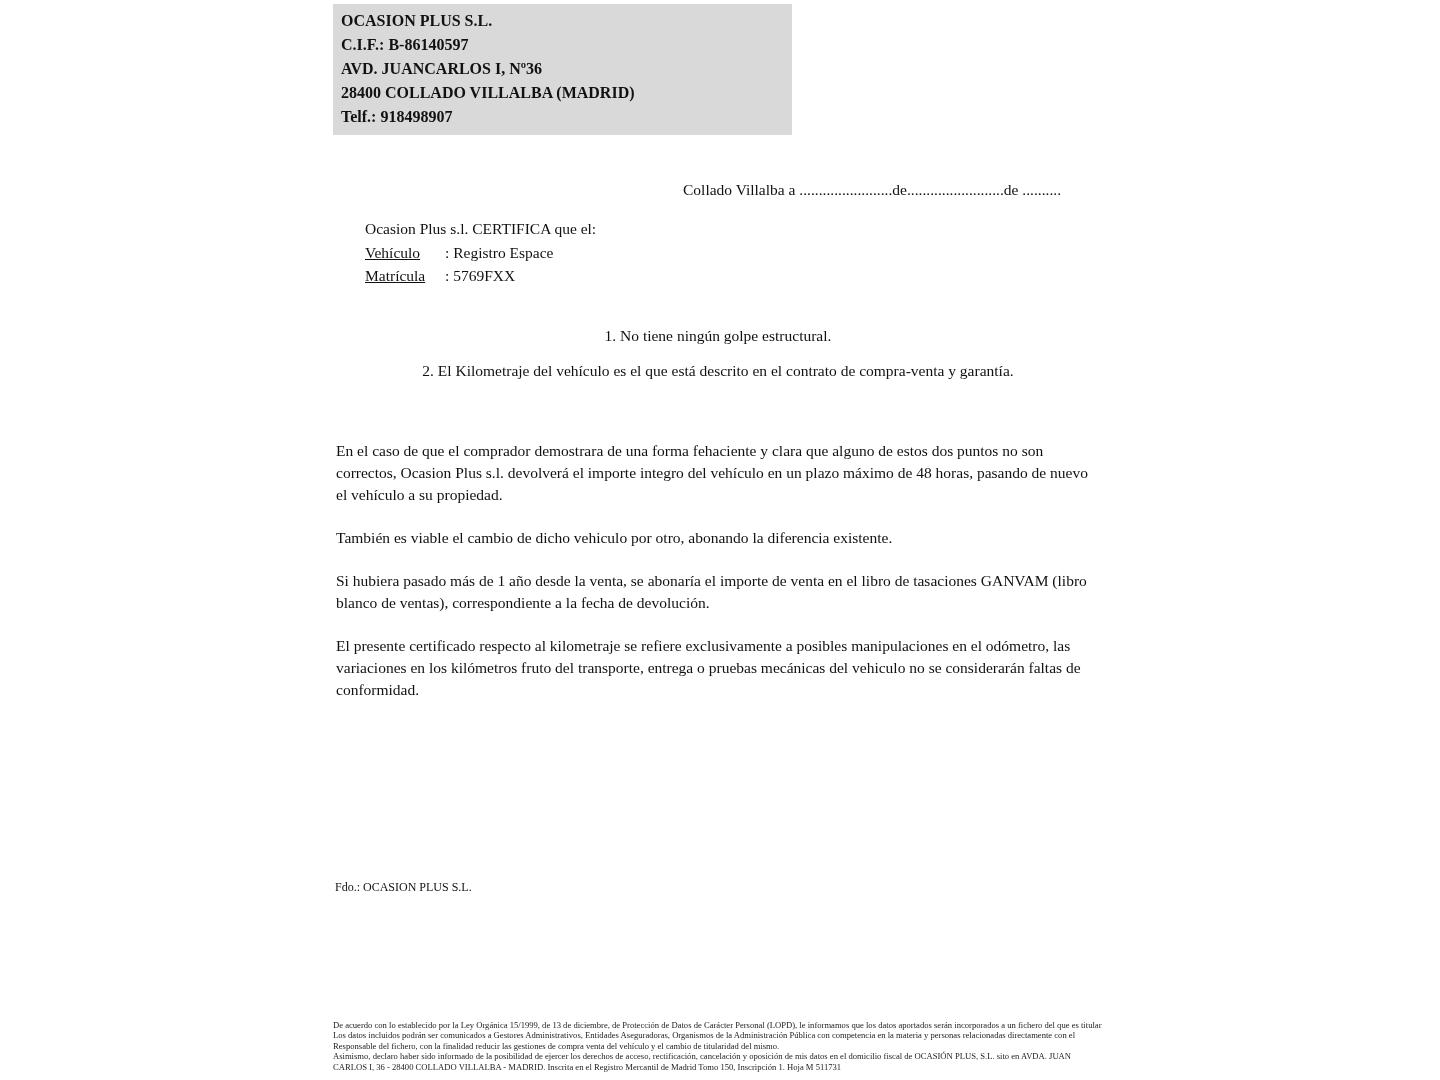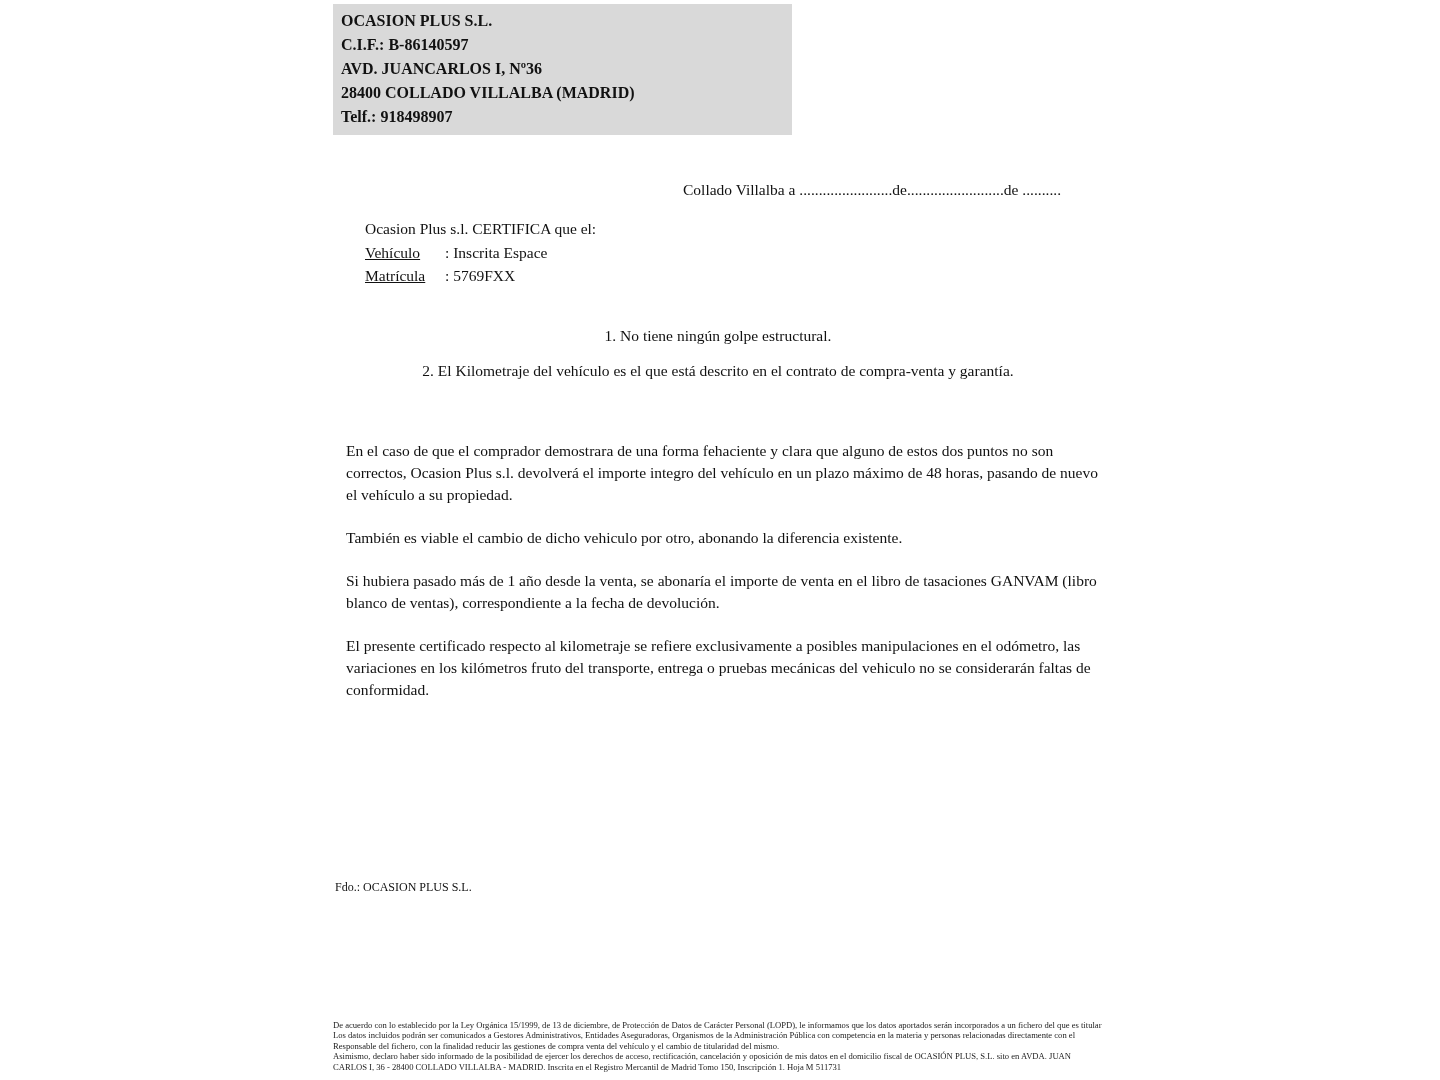--- a/index.html
+++ b/index.html
@@ -35,21 +35,21 @@
   .doc-label u { text-decoration:underline; }
   .points {
     position:absolute; left:333px; top:327px;
     width:770px; font-size:15.5px;
   }
   .points .pt { margin-bottom:17px;text-align:center; }
   .paragraphs {
     position:absolute; left:333px; top:440px;
     width:768px; font-size:15.5px; line-height:22px;
   }
-  .paragraphs p { margin:0 0 21px 13px; }
+  .paragraphs p { margin:0 0 21px 3px; }
   .signature {
     position:absolute; left:335px; top:880px;
     font-size:12px;
   }
   .legal {
     position:absolute; left:333px; top:1020px;
     width:775px;
     font-size:8.6px;
     line-height:10.4px;
     color:#222;
@@ -66,21 +66,21 @@
     <div>AVD. JUANCARLOS I, Nº36</div>
     <div>28400 COLLADO VILLALBA (MADRID)</div>
     <div>Telf.: 918498907</div>
   </div>
 
   <div class="dateline">Collado Villalba a ........................de.........................de ..........</div>
 
   <div class="certify">
     <div>Ocasion Plus s.l. CERTIFICA que el:</div>
     <div>
-      <span class="doc-label"><u>Vehículo</u></span><span>: Inscrita Espace</span>
+      <span class="doc-label"><u>Vehículo</u></span><span>: Registro Espace</span>
     </div>
     <div>
       <span class="doc-label"><u>Matrícula</u></span><span>: 5769FXX</span>
     </div>
   </div>
 
   <div class="points">
     <div class="pt">1. No tiene ningún golpe estructural.</div>
     <div class="pt">2. El Kilometraje del vehículo es el que está descrito en el contrato de compra-venta y garantía.</div>
   </div>

